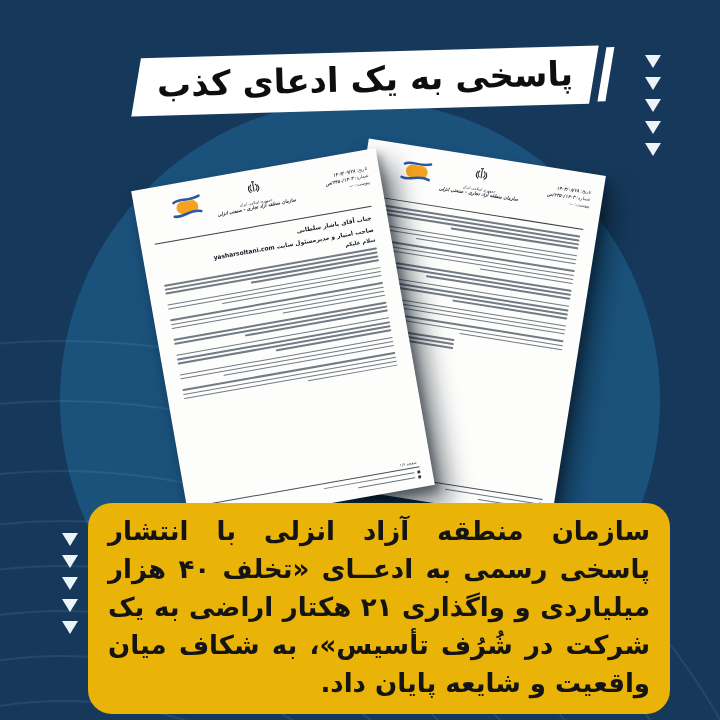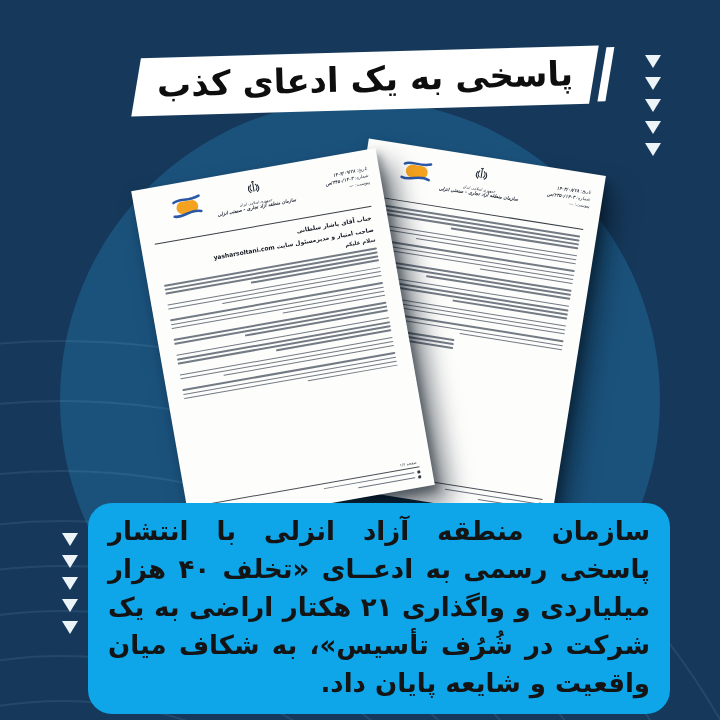--- a/index.html
+++ b/index.html
@@ -59,21 +59,21 @@
   .doc-footer{position:absolute;left:12px;right:12px;bottom:7px;}
   .pg{font-size:4px;color:#39424D;margin:0 2px 2px 0;text-align:right;}
   .f-rule{height:0.8px;background:#4A4F56;margin-bottom:3px;}
   .f-row{display:flex;align-items:center;justify-content:flex-start;gap:3px;margin-bottom:2px;direction:rtl;}
   .f-ico{width:3px;height:3px;background:#333A44;border-radius:1px;flex:0 0 auto;}
   .f-ln{height:1.1px;background:#6A7480;width:92px;border-radius:1px;}
   .f-ln.short{width:58px;}
   
   .caption{
     position:absolute;left:88px;top:503px;width:582px;min-height:150px;
-    background:#0ea5e9;border-radius:24px;z-index:5;
+    background:#eab308;border-radius:24px;z-index:5;
     box-sizing:border-box;padding:9px 20px 12px 20px;
     direction:rtl;text-align:justify;
     font-size:26px;line-height:38px;font-weight:bold;color:#141414;
   }
 </style>
 </head>
 <body>
 
 <div class="big-circle"></div>
 <div class="arc" style="left:-340px;top:700px;width:800px;height:800px;"></div>

